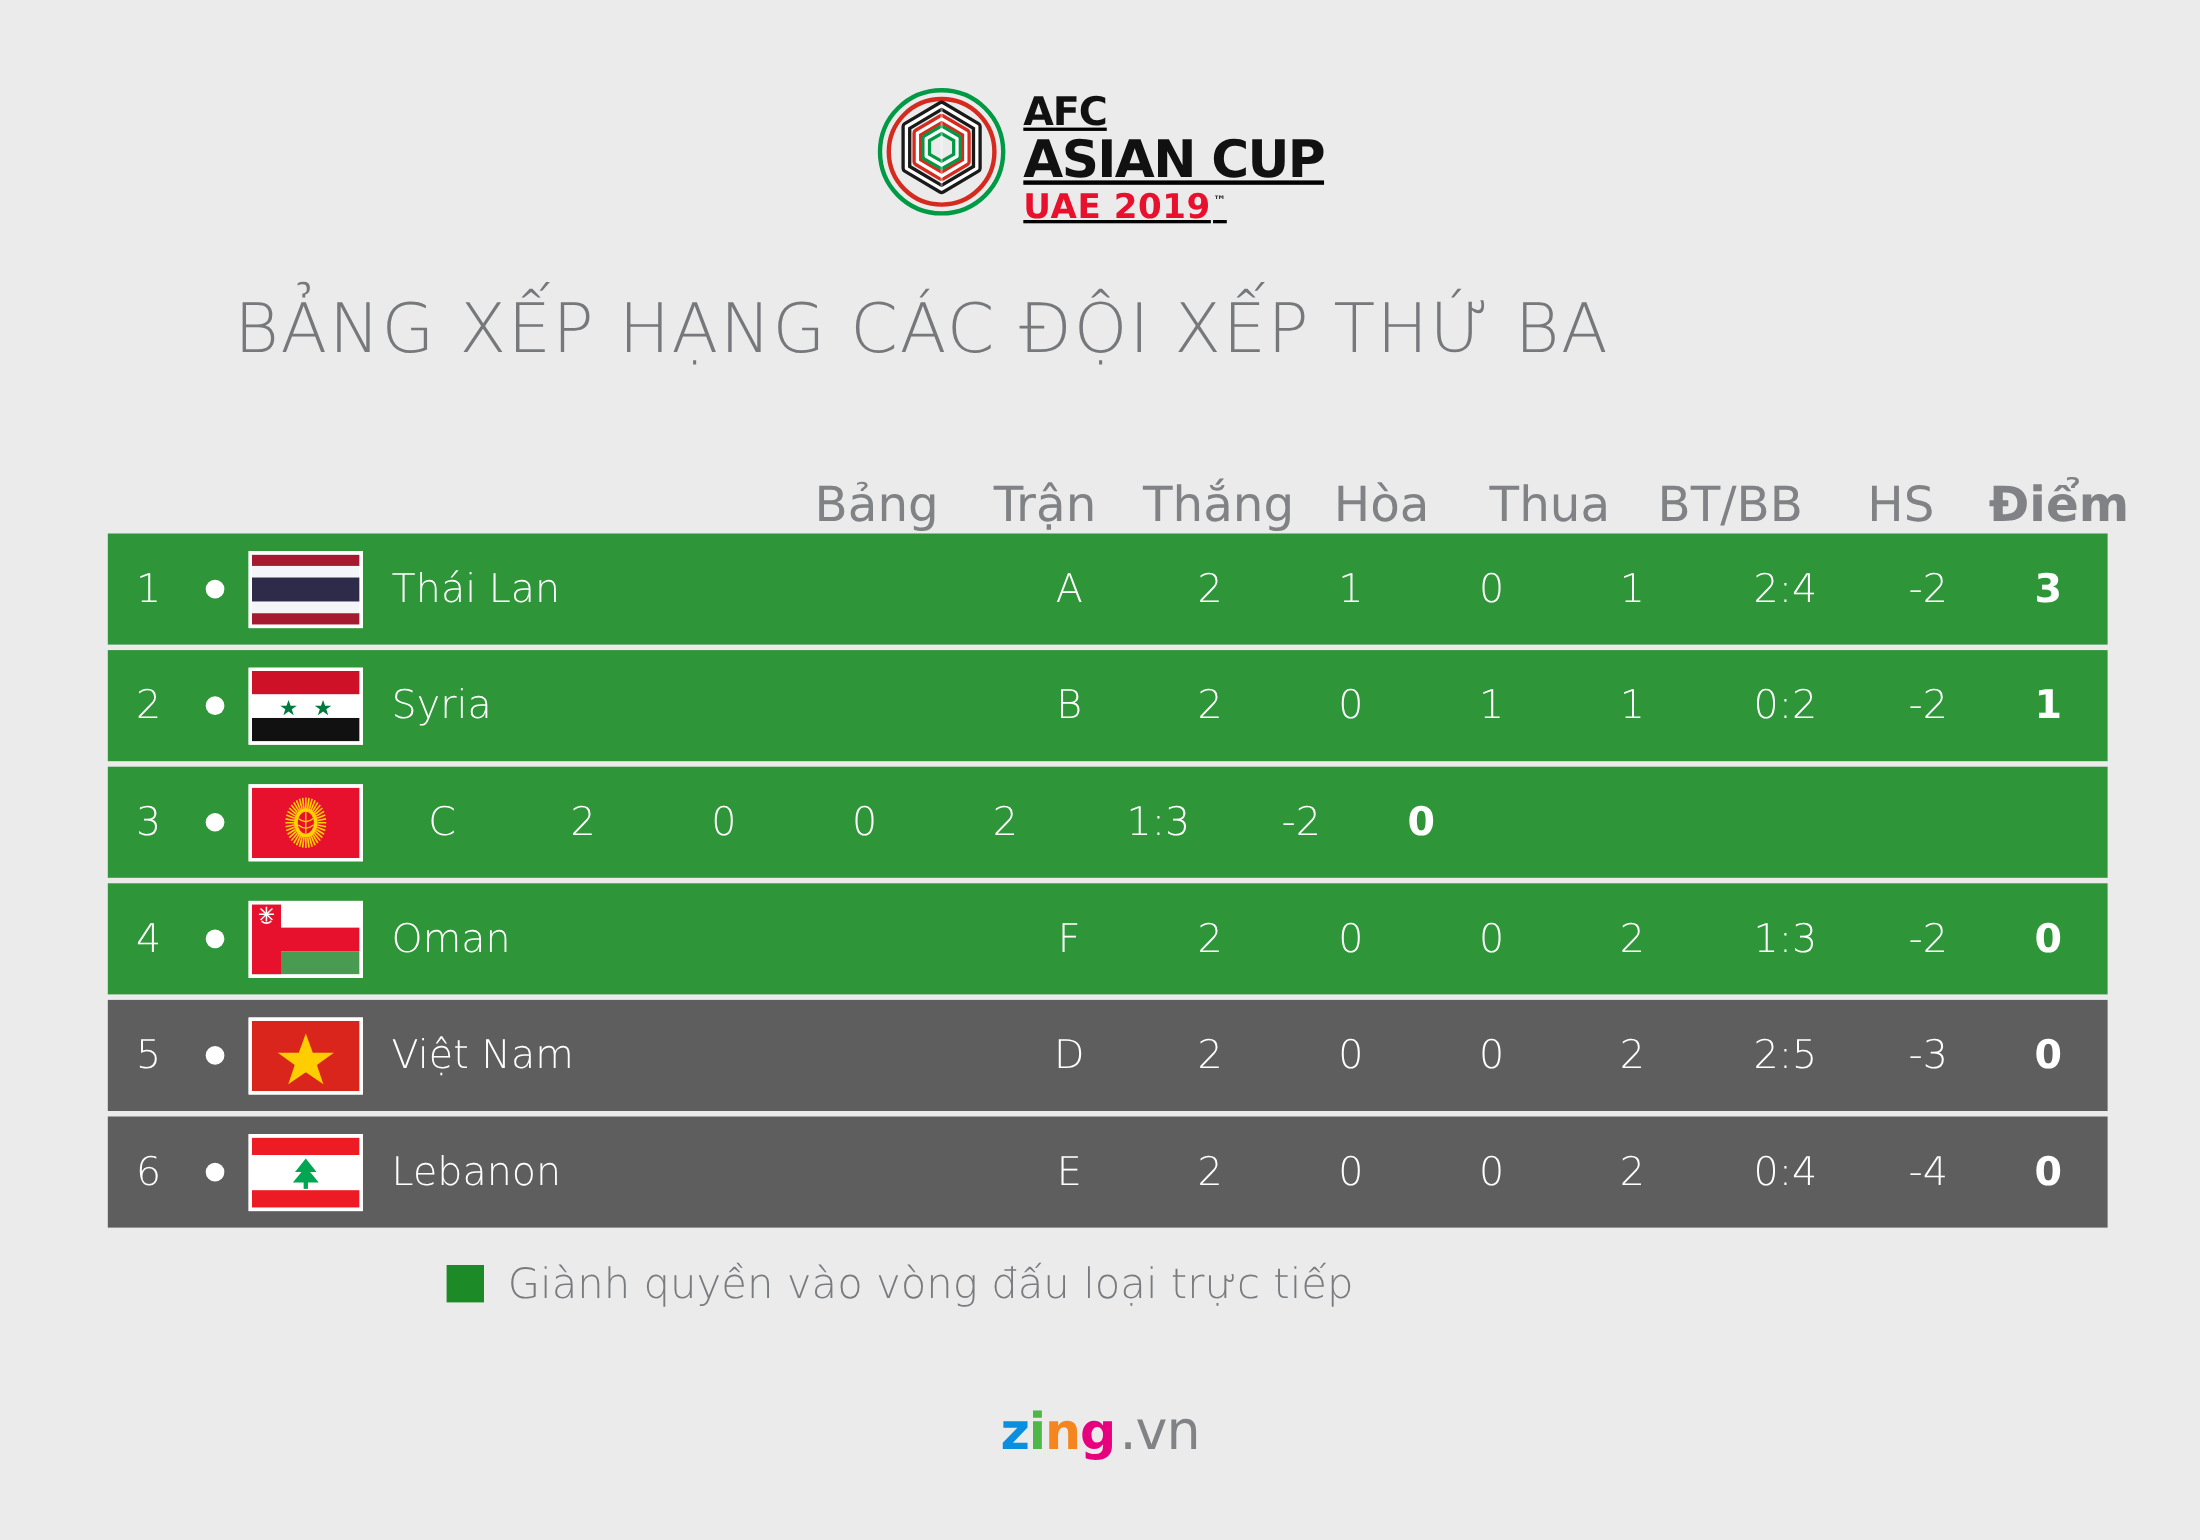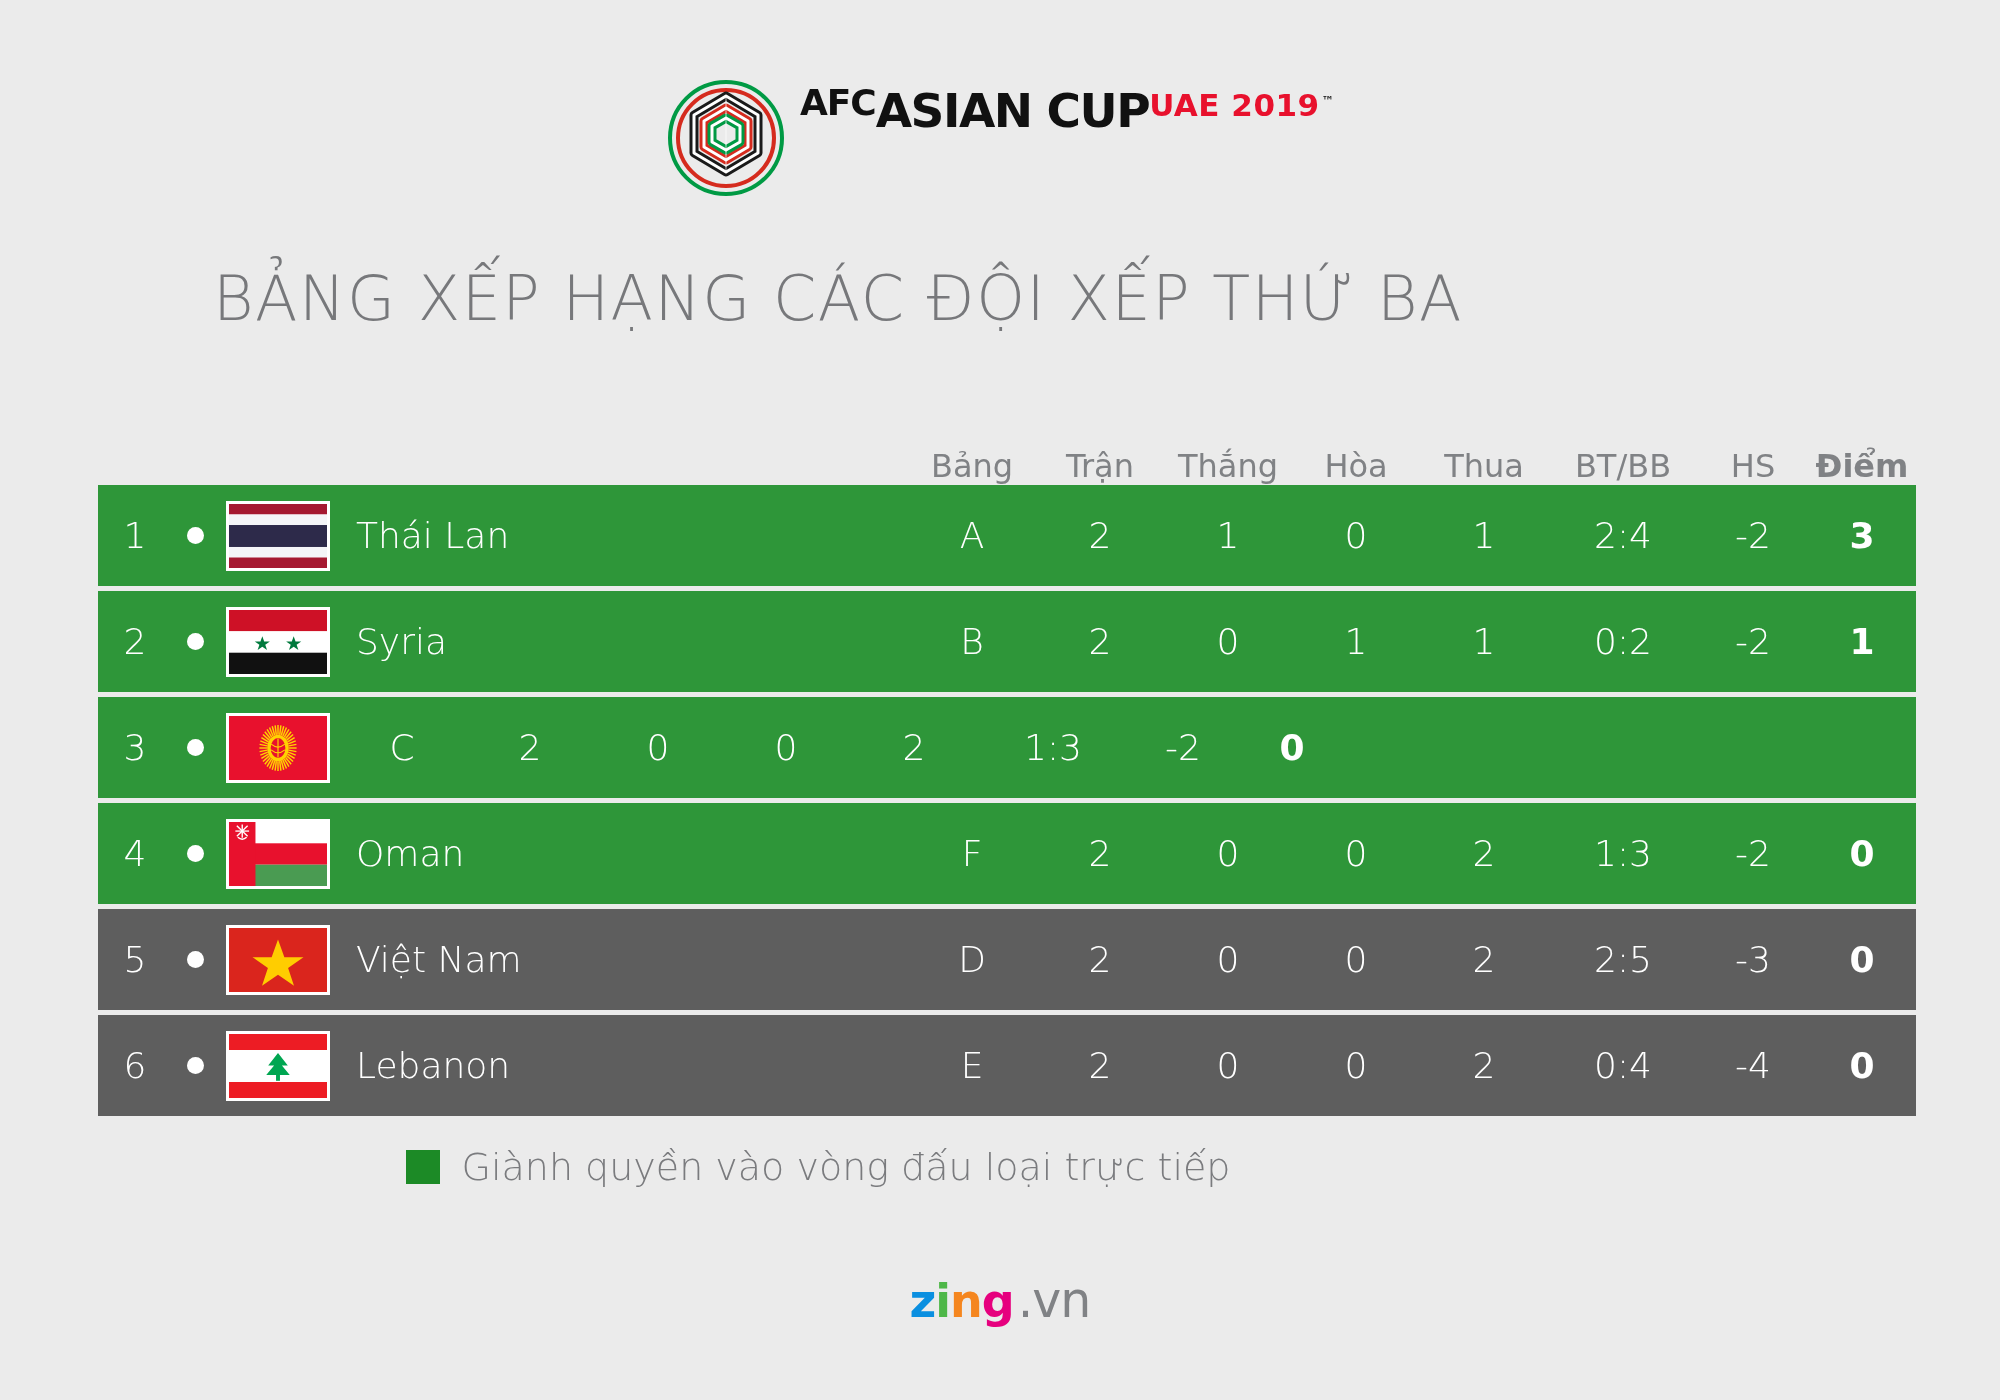--- a/index.html
+++ b/index.html
@@ -9,21 +9,21 @@
     font-family:"Liberation Sans", sans-serif;
     overflow:hidden;
     position:relative;
   }
   
   .logo-block{
     position:absolute;left:0;top:78px;width:2000px;
     display:flex;justify-content:center;align-items:flex-start;
   }
   .logo-mark{width:120px;height:120px;flex:0 0 120px;margin-right:14px;}
-  .logo-text{display:flex;flex-direction:row;justify-content:flex-end;padding-top:8px;}
+  .logo-text{display:flex;flex-direction:column;justify-content:flex-end;padding-top:8px;text-decoration:underline;}
   .logo-afc{
     font-family:"DejaVu Sans", sans-serif;
     font-weight:bold;font-size:36px;line-height:0.96;
     letter-spacing:-1px;color:#111;
   }
   .logo-asian{
     font-family:"DejaVu Sans", sans-serif;
     font-weight:bold;font-size:47px;line-height:1.0;
     letter-spacing:-1.5px;color:#111;margin-top:1px;
   }
@@ -48,23 +48,24 @@
   }
 
   
   .table-wrap{
     position:absolute;left:98px;top:425px;width:1818px;
   }
   .hdr-row{
     display:flex;align-items:flex-end;
     height:60px;
     color:#808285;
-    font-size:32px;
+    font-size:44px;
     font-weight:400;
     font-family:"DejaVu Sans", sans-serif;
+    gap:25px;
   }
   .row{
     display:flex;align-items:center;
     height:101px;
     margin-bottom:5px;
     color:#ffffff;
     font-size:36px;
     font-family:"DejaVu Sans", sans-serif;
     font-weight:300;
   }

